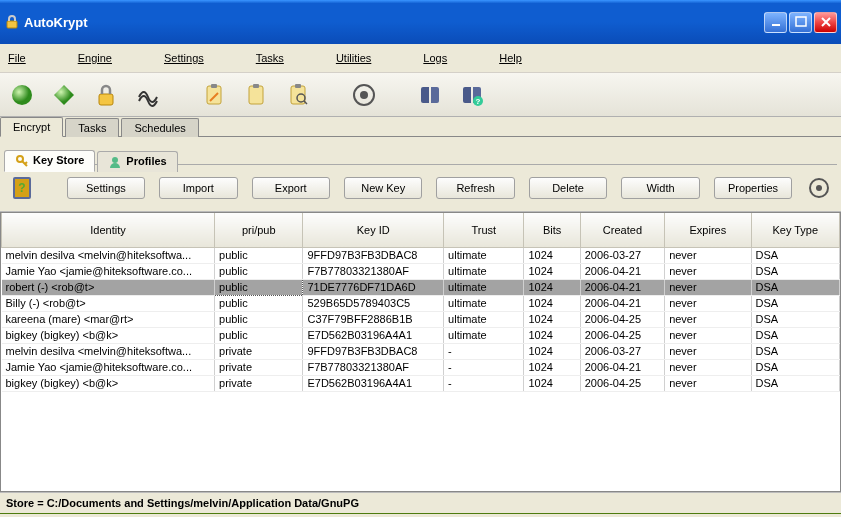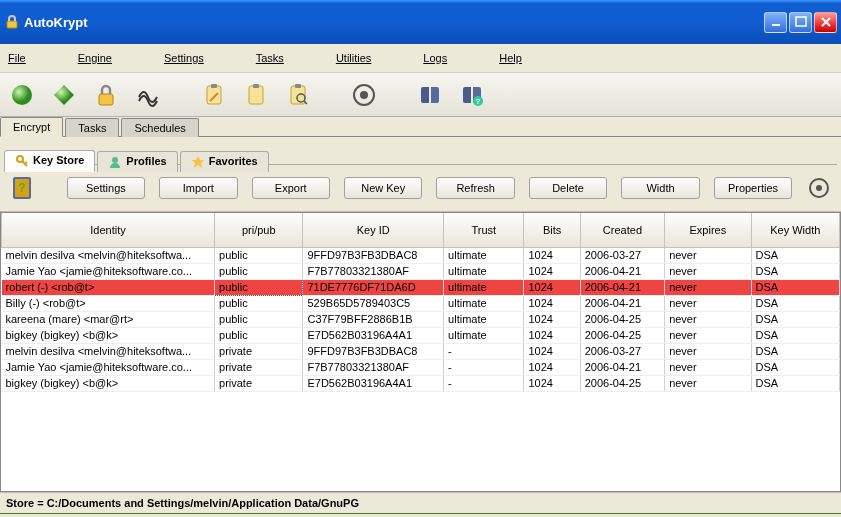--- a/index.html
+++ b/index.html
@@ -31,21 +31,21 @@
 .stab-icon { width: 14px; height: 14px; display: inline-block; }
 
 .action-row { background: #ece9d8; padding: 8px 10px; display: flex; align-items: center; gap: 14px; border-bottom: 1px solid #bbb; }
 .action-row .abtn { background: linear-gradient(to bottom, #fdfdfd, #e8e6da); border: 1px solid #a0a0a0; border-radius: 3px; padding: 4px 0; width: 82px; text-align: center; cursor: pointer; font-size: 11px; }
 .action-row .help-icon { width: 26px; height: 30px; display: flex; align-items: center; justify-content: center; cursor: pointer; }
 
 .grid { background: white; border: 1px solid #888; margin: 0; height: 280px; overflow: auto; }
 .grid table { border-collapse: collapse; width: 100%; table-layout: fixed; }
 .grid th { background: linear-gradient(to bottom, #fdfdfd, #e8e6da); border: 1px solid #c6c3b6; border-top: none; padding: 3px 4px; font-weight: normal; text-align: center; font-size: 11px; height: 34px; white-space: nowrap; overflow: hidden; }
 .grid td { border-right: 1px solid #d0d0d0; border-bottom: 1px solid #eee; padding: 1px 4px; font-size: 11px; height: 16px; white-space: nowrap; overflow: hidden; text-overflow: ellipsis; }
-.grid tr.sel td { background: #ef4444; }
+.grid tr.sel td { background: #a3a3a3; }
 .grid tr.sel td.focuscell { border: 1px dotted #555; }
 
 .store-row { background: #ece9d8; padding: 4px 6px; font-weight: bold; border-top: 1px solid #bbb; border-bottom: 1px solid #4d7c0f; font-size: 11px; }
 .status-row { background: #ece9d8; padding: 4px 6px; font-weight: bold; font-size: 11px; font-style: italic; }
 
 svg { display: block; }
 </style>
 </head>
 <body>
 
@@ -184,28 +184,20 @@
       <span>Key Store</span>
     </div>
     <div class="stab">
       <span class="stab-icon">
           <svg width="14" height="14">
             <circle cx="7" cy="5" r="3" fill="#5b8"></circle>
             <path d="M2 13 a5 5 0 0 1 10 0 z" fill="#5b8"></path>
           </svg>
         </span>
       <span>Profiles</span>
-    </div>
-    <div class="stab">
-      <span class="stab-icon">
-          <svg width="14" height="14">
-            <polygon points="7,1 9,5 13,5 10,8 11,13 7,10 3,13 4,8 1,5 5,5" fill="#f4c542"></polygon>
-          </svg>
-        </span>
-      <span>Favorites</span>
     </div>
   </div>
 </div>
 
 <div class="action-row">
   <div class="help-icon">
       <svg width="22" height="26">
         <rect x="2" y="2" width="18" height="22" rx="2" fill="#5a6a9a"></rect>
         <rect x="4" y="4" width="14" height="18" fill="#d4a017"></rect>
         <text x="11" y="17" font-size="12" text-anchor="middle" fill="#5a3" font-weight="bold">?</text>
@@ -242,21 +234,21 @@
     </colgroup>
     <thead>
       <tr>
         <th>Identity</th>
         <th>pri/pub</th>
         <th>Key ID</th>
         <th>Trust</th>
         <th>Bits</th>
         <th>Created</th>
         <th>Expires</th>
-        <th>Key Width</th>
+        <th>Key Type</th>
       </tr>
     </thead>
     <tbody id="grid-body">
         <tr>
           <td>melvin desilva &lt;melvin@hiteksoftwa...</td>
           <td>public</td>
           <td>9FFD97B3FB3DBAC8</td>
           <td>ultimate</td>
           <td>1024</td>
           <td>2006-03-27</td>

